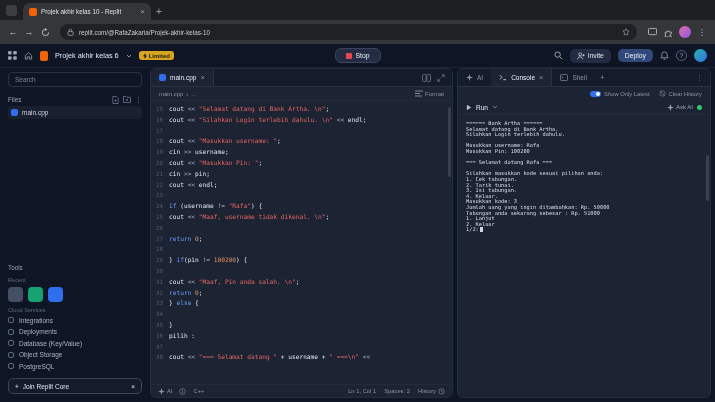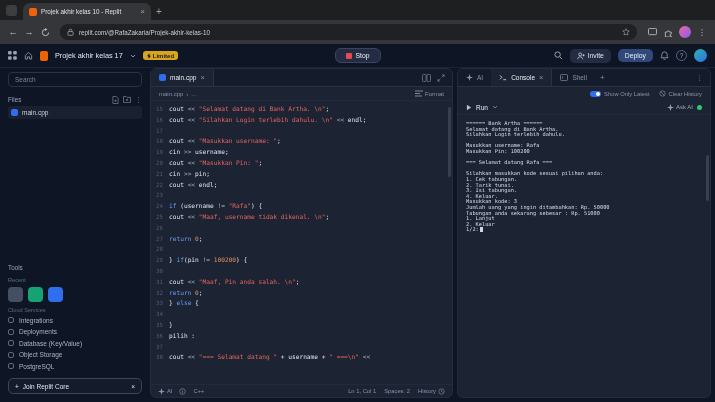--- a/index.html
+++ b/index.html
@@ -154,21 +154,21 @@
             <rect x="0" y="5.2" width="3.6" height="3.6" rx="1" fill="currentColor"></rect>
             <rect x="5.2" y="5.2" width="3.6" height="3.6" rx="1" fill="currentColor"></rect>
           </svg>
       </span>
       <span class="rh-ico">
         <svg width="9" height="9" viewBox="0 0 10 10">
             <path d="M1.5 5L5 1.5 8.5 5V9H6.2V6.5H3.8V9H1.5z" fill="none" stroke="currentColor" stroke-width=".9"></path>
           </svg>
       </span>
       <span class="replit-logo"></span>
-      <span class="repl-name">Projek akhir kelas 17</span>
+      <span class="repl-name">Projek akhir kelas 6</span>
       <span class="rh-ico">
         <svg width="6" height="4" viewBox="0 0 6 4">
             <path d="M1 1l2 2 2-2" stroke="currentColor" fill="none" stroke-width=".9"></path>
           </svg>
       </span>
       <span class="limited">
         <svg width="4" height="6" viewBox="0 0 6 8">
             <path d="M3.5 0L0 4.5h2L2.5 8 6 3.5H4z" fill="currentColor"></path>
           </svg>
         <span>Limited</span>

